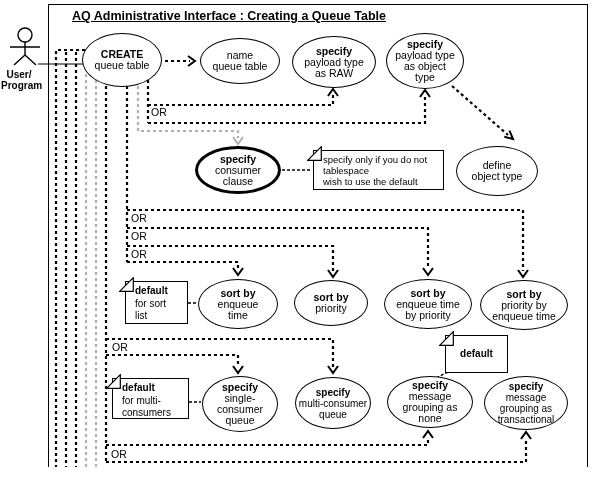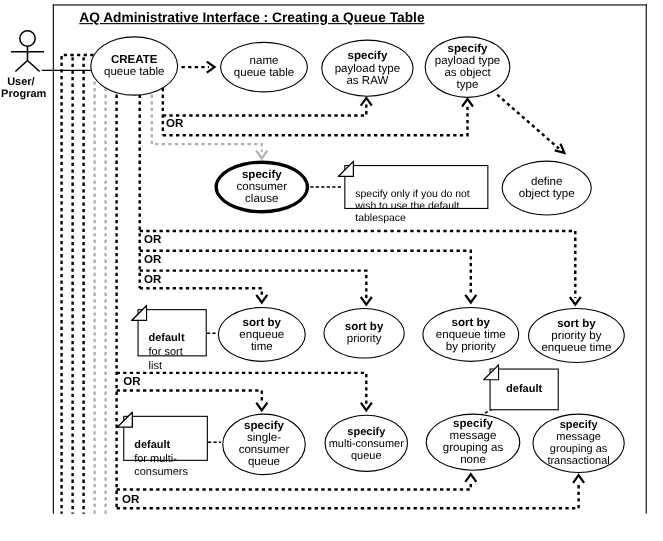--- a/index.html
+++ b/index.html
@@ -11,26 +11,26 @@
     border:1.4px solid #000;border-bottom:none;box-sizing:border-box;z-index:0;}
   .title{position:absolute;left:72px;top:9px;font-size:12.5px;font-weight:bold;z-index:2;white-space:nowrap;text-decoration:underline;}
   svg.layer{position:absolute;left:0;top:0;z-index:1;}
   .node{position:absolute;border:1.5px solid #000;border-radius:50%;background:#fff;
     display:flex;flex-direction:column;align-items:center;justify-content:center;
     text-align:center;font-size:10.5px;line-height:11px;box-sizing:border-box;z-index:2;}
   .node span{display:block;white-space:nowrap;}
   .node .b{font-weight:bold;}
   .thick{border-width:3.5px;}
   .note{position:absolute;border:1px solid #000;background:#fff;box-sizing:border-box;
-    font-size:10px;line-height:12.5px;padding:20px 2px 2px 9px;z-index:2;}
+    font-size:10px;line-height:12.5px;padding:3px 2px 2px 9px;z-index:2;}
   .note span{display:block;white-space:nowrap;}
   .note .b{font-weight:bold;}
   .note.center{display:flex;align-items:center;justify-content:center;padding:0;}
   .fold{position:absolute;top:-5px;left:-7px;z-index:3;}
-  .or{position:absolute;font-size:10.5px;font-weight:bold;z-index:2;line-height:10px;}
+  .or{position:absolute;font-size:10.5px;font-weight:normal;z-index:2;line-height:10px;}
   .actor-label{position:absolute;left:1px;top:69px;width:36px;text-align:center;
     font-size:10px;font-weight:bold;line-height:11px;z-index:2;}
   .actor-label span{display:block;}
   .continued{position:absolute;left:447px;top:470px;width:154px;height:20px;background:#000;
     color:#fff;font-size:11px;font-weight:bold;display:flex;align-items:center;justify-content:center;z-index:2;margin-top:44px;}
 </style>
 </head>
 <body>
 
 <div class="frame"></div>
@@ -125,22 +125,22 @@
 <div class="node thick" style="left:195px;top:146px;width:86px;height:48px;">
   <span class="b">specify</span>
   <span>consumer</span>
   <span>clause</span>
 </div>
 <div class="note" style="left:313px;top:150px;width:131px;height:40px;font-size:9.5px;line-height:11px;">
   <svg class="fold" width="15" height="15" viewBox="0 0 15 15">
       <path d="M14.3 0.7 L0.7 14.3 L14.3 14.3 Z" fill="#fff" stroke="#000" stroke-width="1.2"></path>
     </svg>
   <span>specify only if you do not</span>
+  <span>tablespace</span>
   <span>wish to use the default</span>
-  <span>tablespace</span>
 </div>
 <div class="node" style="left:456px;top:146px;width:82px;height:50px;">
   <span>define</span>
   <span>object type</span>
 </div>
 
 <div class="note" style="left:125px;top:281px;width:63px;height:43px;">
   <svg class="fold" width="15" height="15" viewBox="0 0 15 15">
       <path d="M14.3 0.7 L0.7 14.3 L14.3 14.3 Z" fill="#fff" stroke="#000" stroke-width="1.2"></path>
     </svg>

